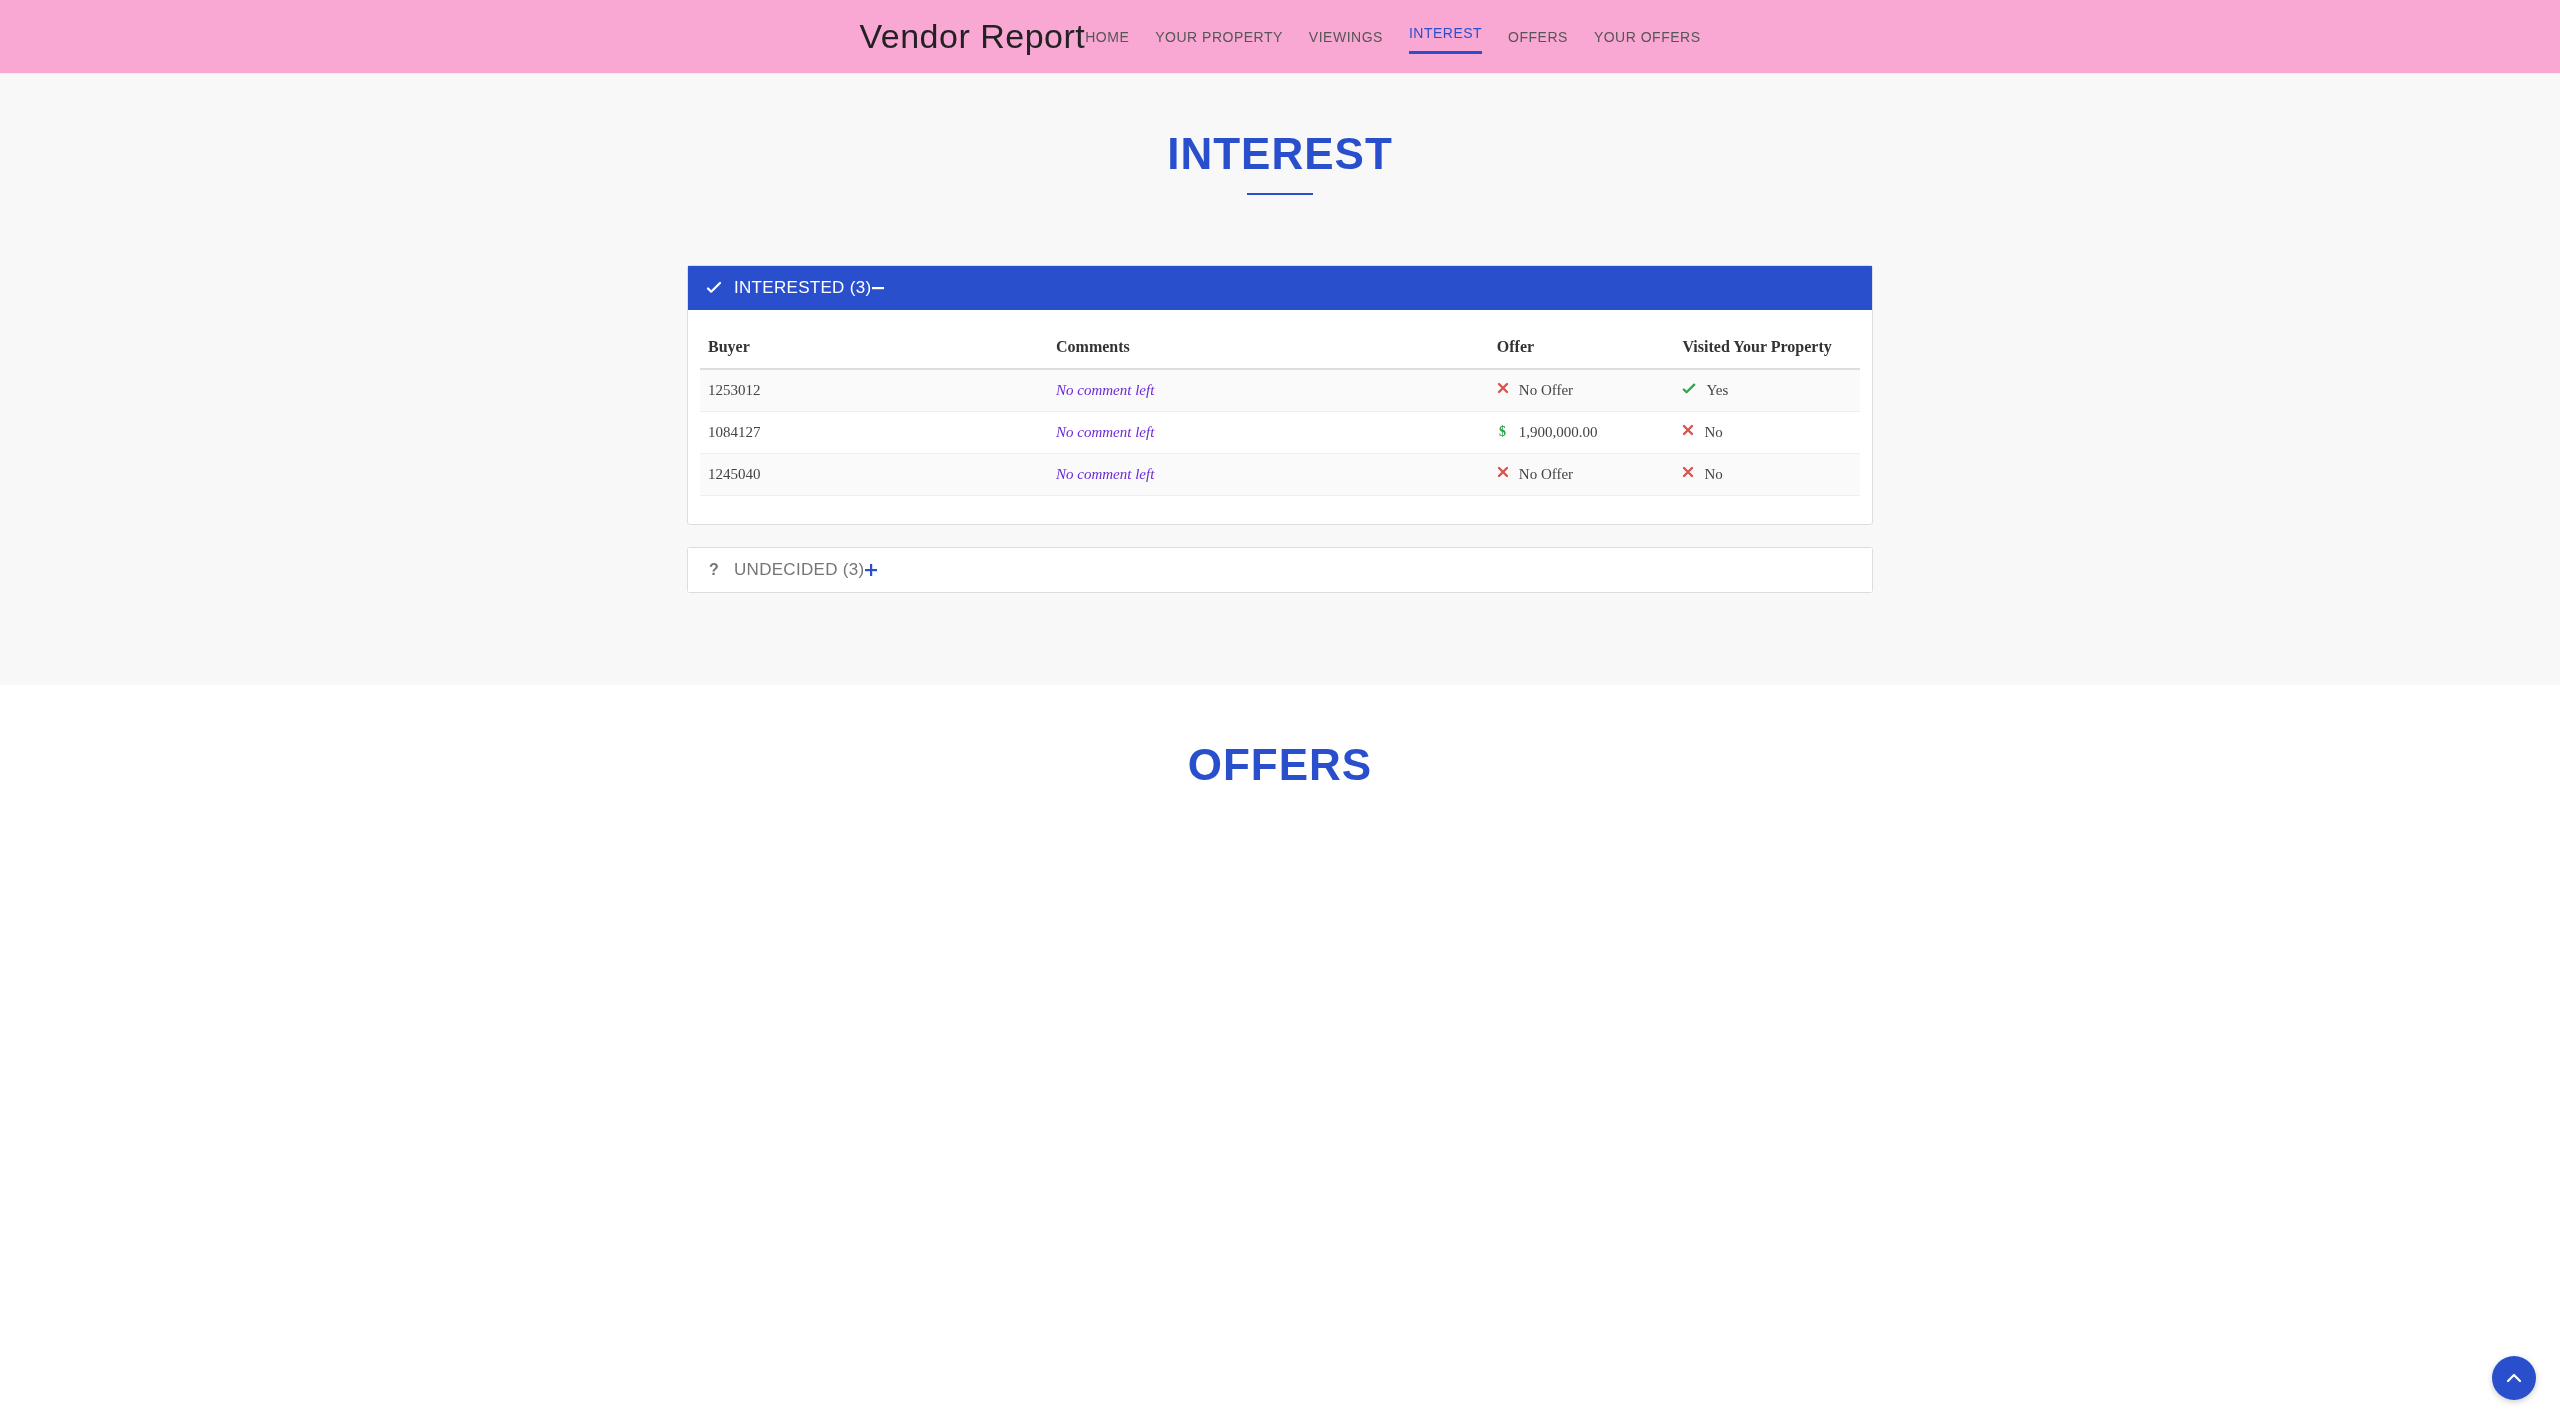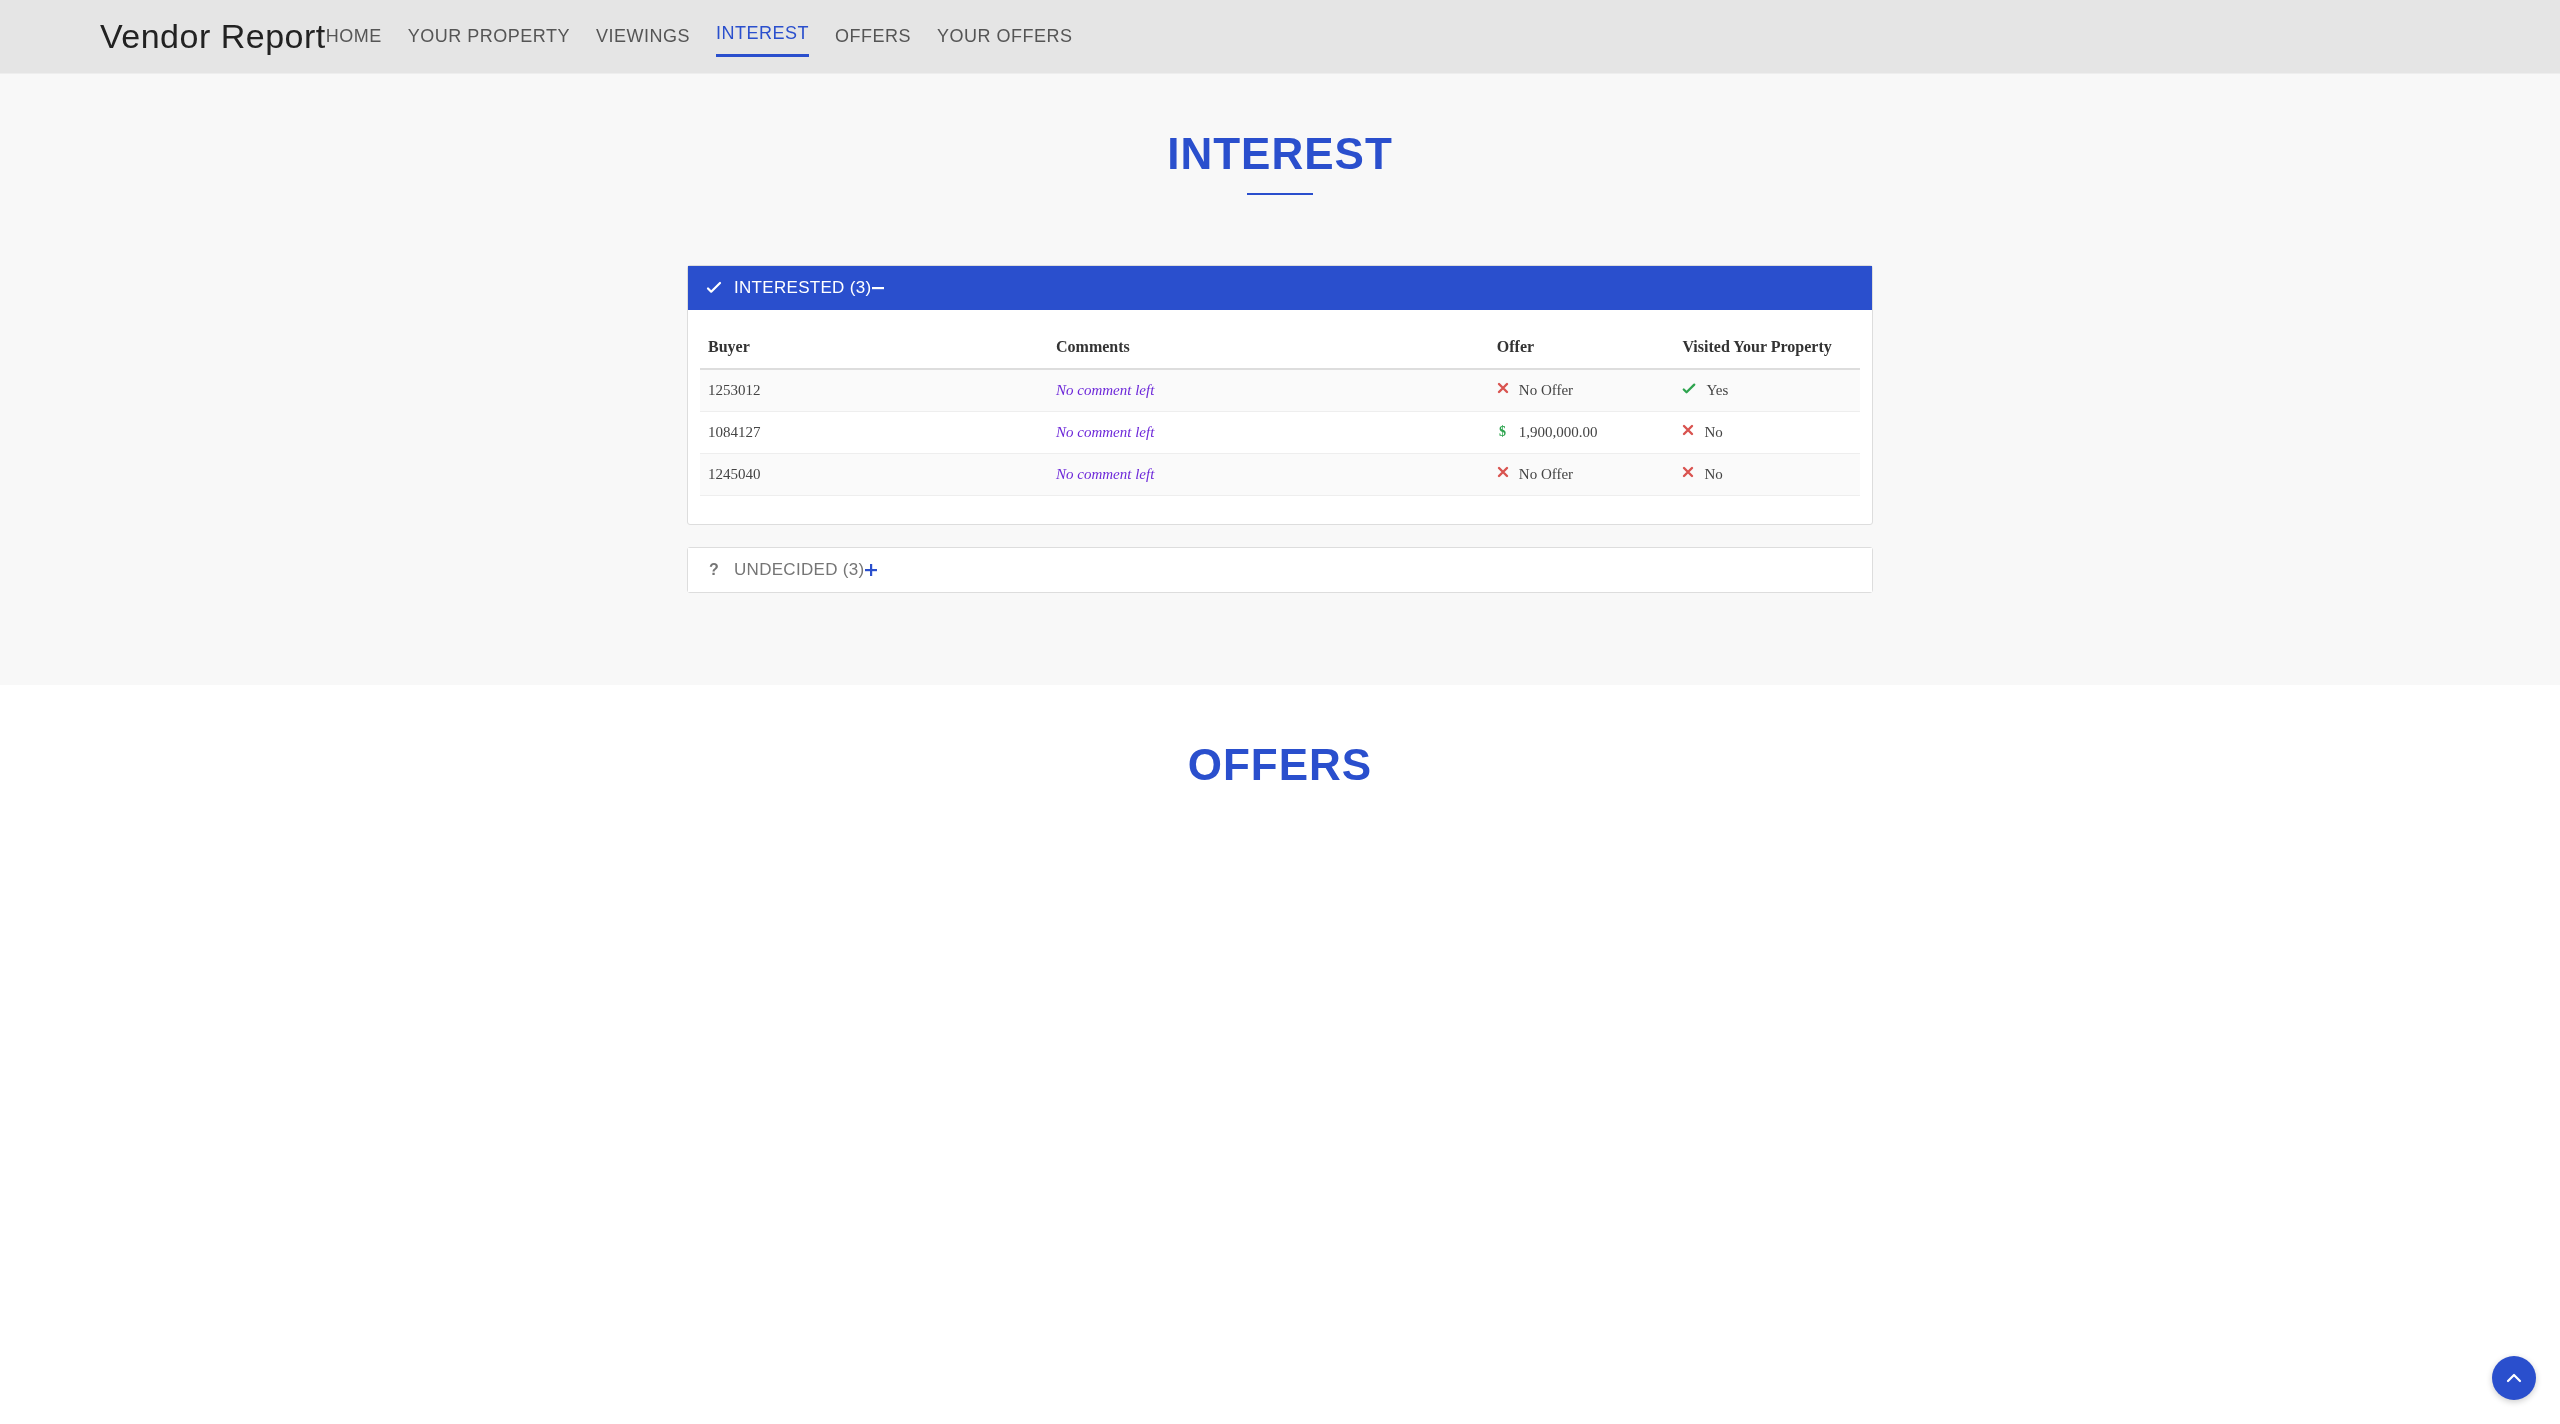--- a/index.html
+++ b/index.html
@@ -9,39 +9,39 @@
     color: #333;
     background: #fff;
     font-size: 16px;
   }
   a { text-decoration: none; color: inherit; }
 
   
   .header {
     display: flex;
     align-items: center;
-    justify-content: flex-start;
+    justify-content: center;
     padding: 0 100px;
     height: 74px;
     border-bottom: 1px solid #eee;
-    background: #e5e5e5;
+    background: #f9a8d4;
   }
   .site-title {
     font-size: 34px;
     font-weight: 300;
     color: #222;
     letter-spacing: 0.5px;
   }
   .nav {
     display: flex;
     gap: 26px;
     align-items: center;
   }
   .nav-item {
-    font-size: 18px;
+    font-size: 14px;
     color: #555;
     letter-spacing: 0.5px;
     padding: 6px 0;
     cursor: pointer;
   }
   .nav-item.active {
     color: #2a4fcd;
     border-bottom: 3px solid #2a4fcd;
     padding-bottom: 10px;
   }

